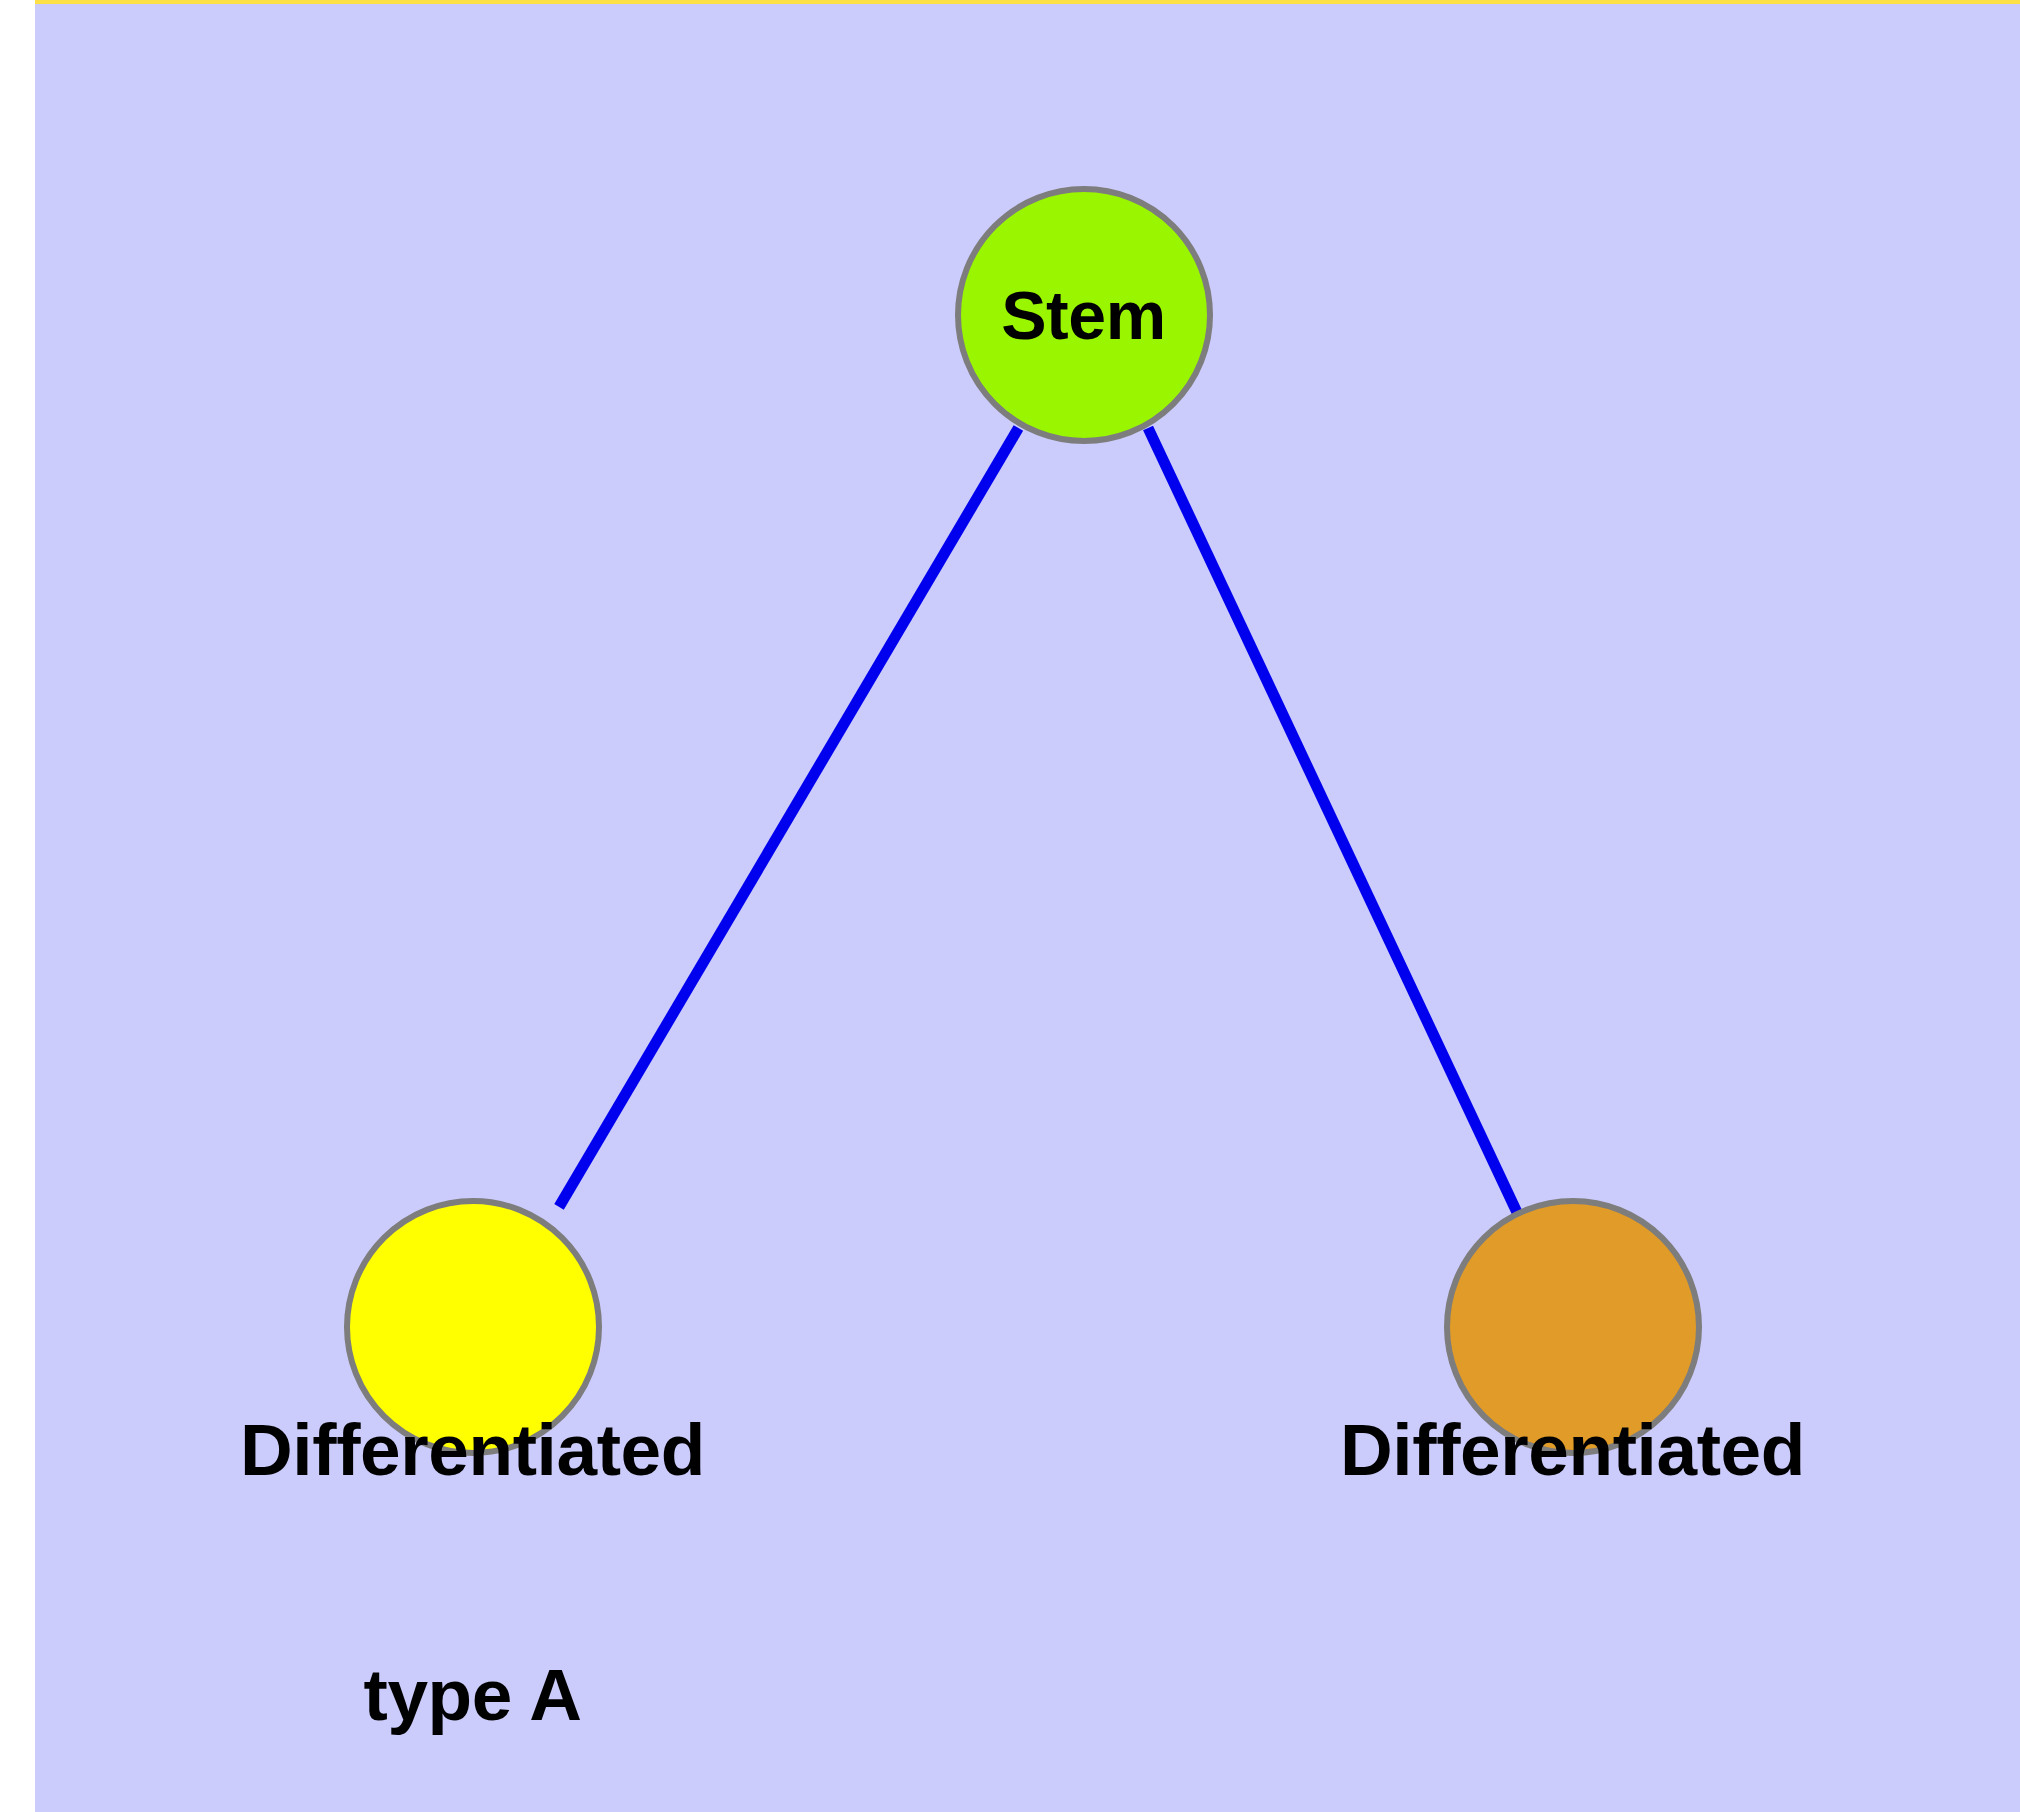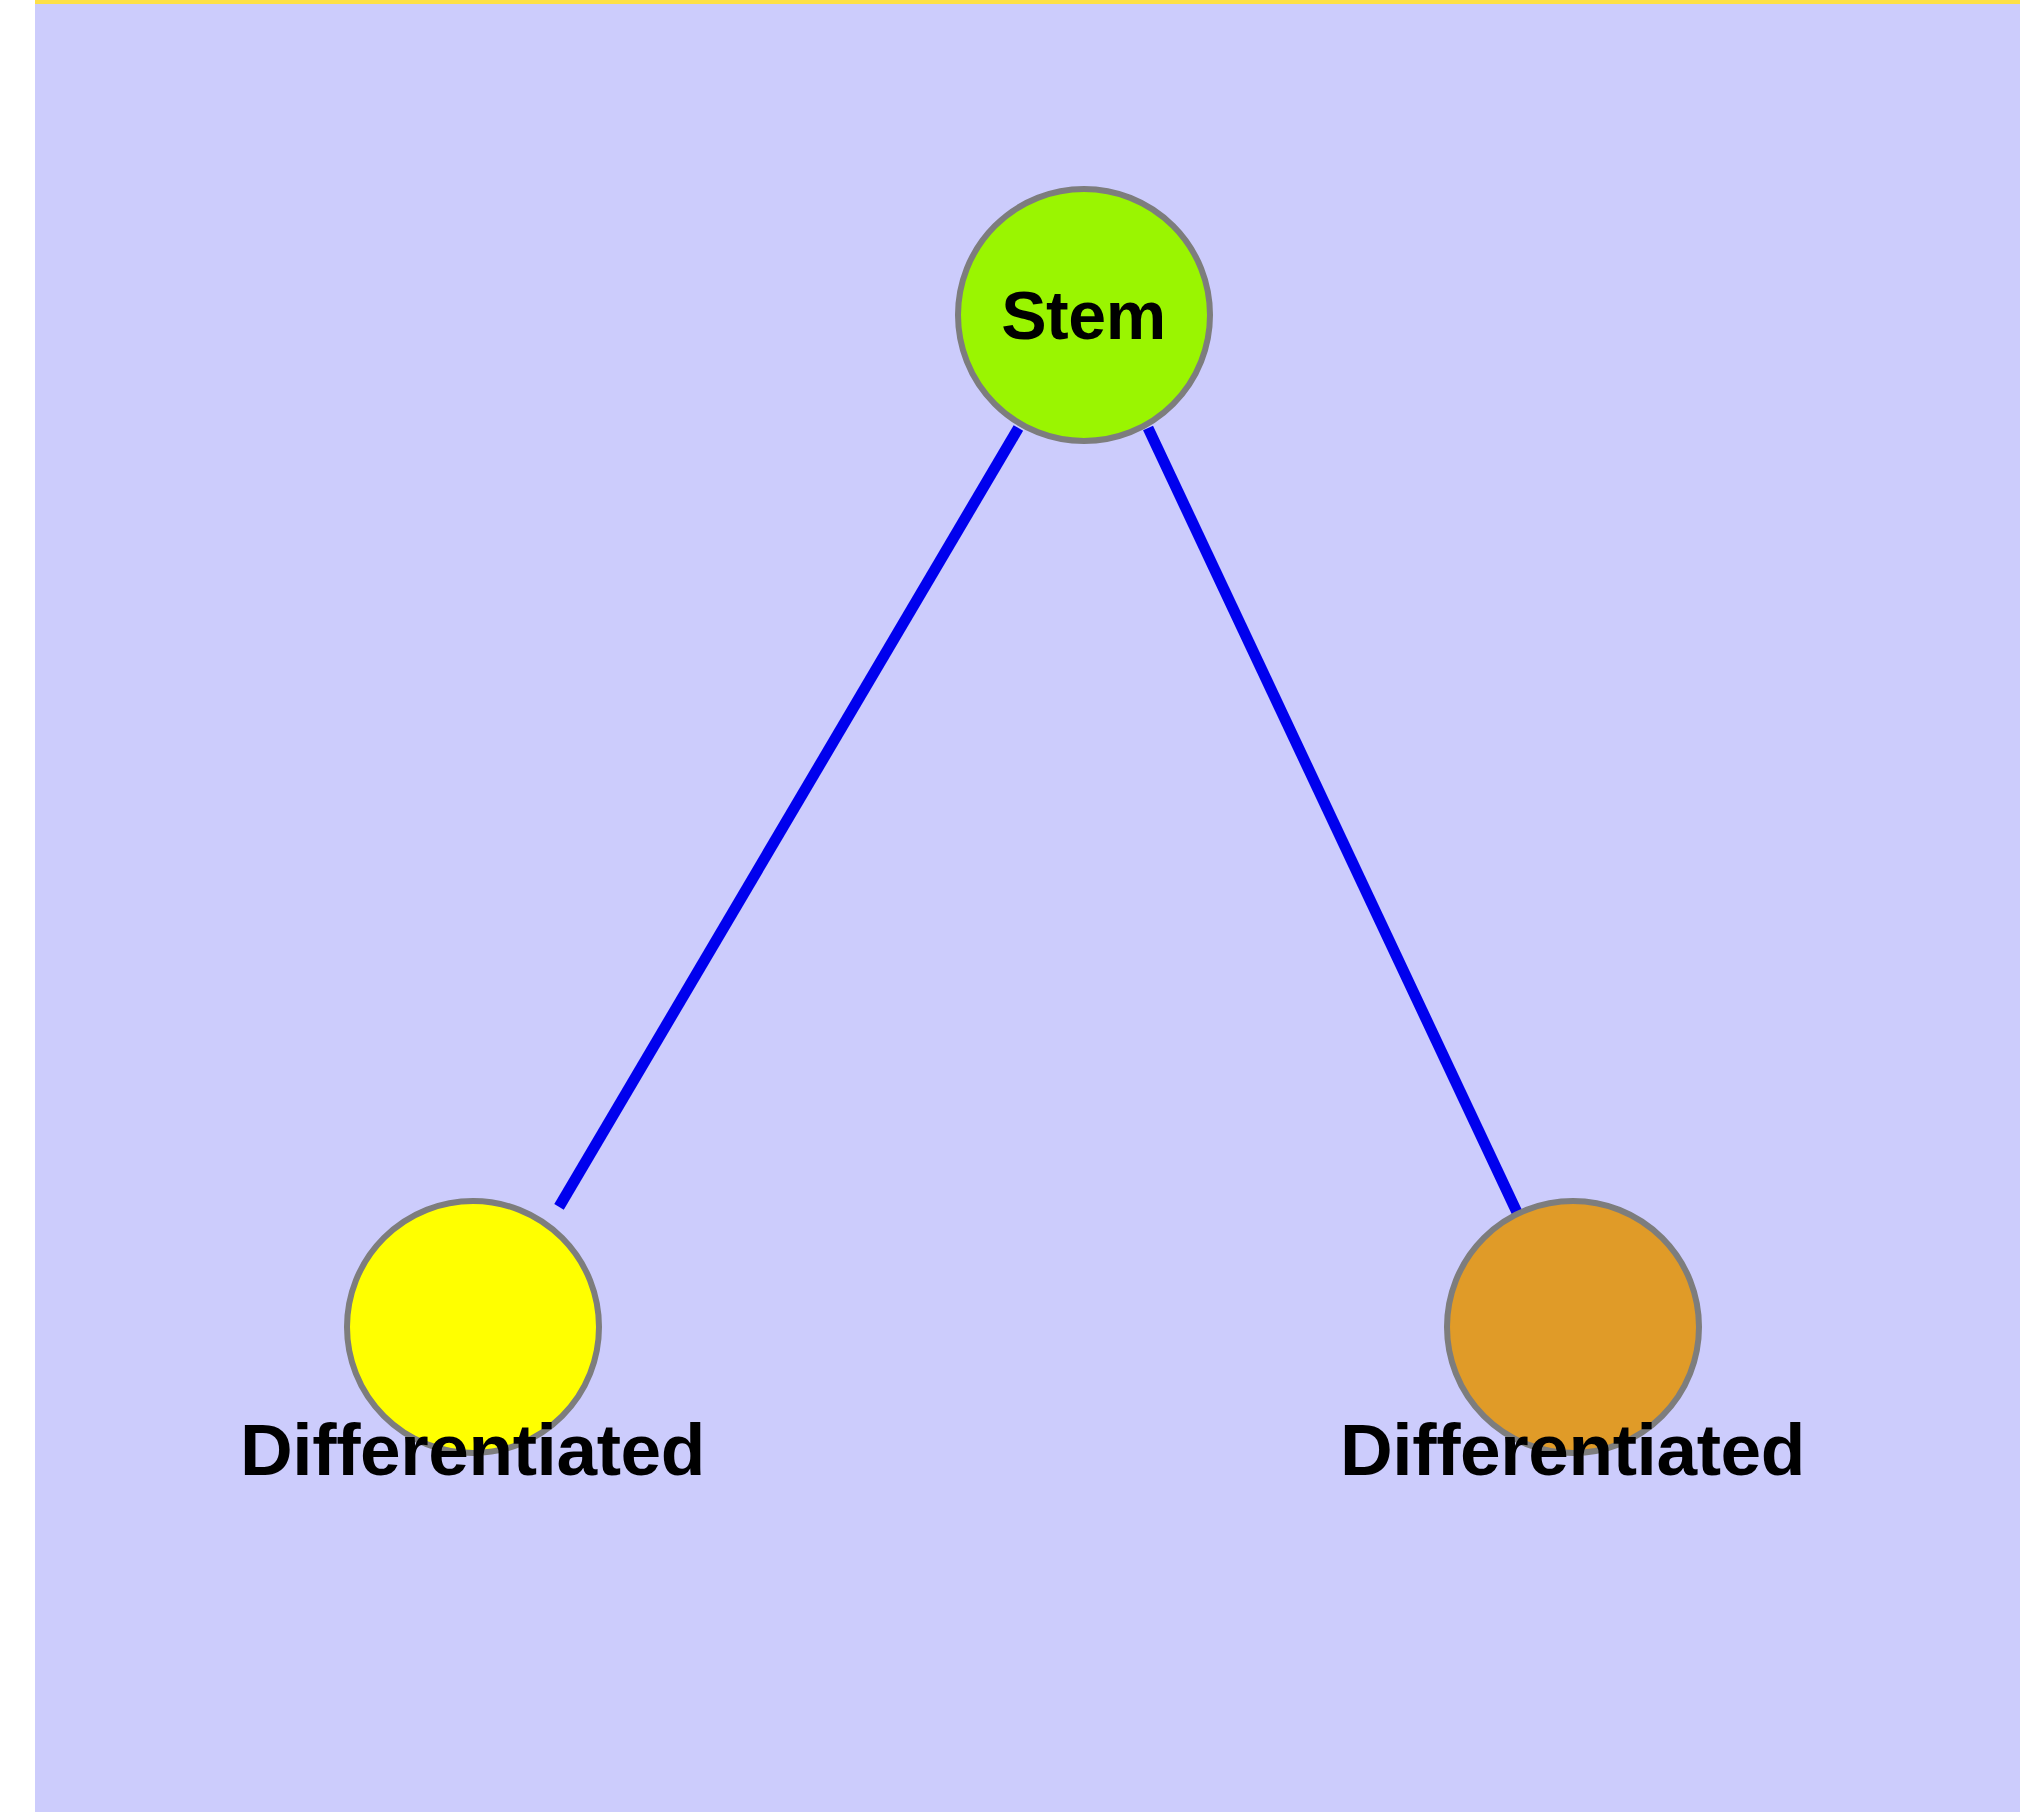--- a/index.html
+++ b/index.html
@@ -82,20 +82,21 @@
   <div id="node-layer">
 
     <div class="graph-node" style="left: 920px; top: 186px; width: 258px; height: 258px; background: rgb(154, 245, 1); border-color: rgb(125, 125, 125);"></div>
     <div class="graph-node" style="left: 309px; top: 1198px; width: 258px; height: 258px; background: rgb(255, 255, 0); border-color: rgb(125, 125, 125);"></div>
     <div class="graph-node" style="left: 1409px; top: 1198px; width: 258px; height: 258px; background: rgb(224, 155, 40); border-color: rgb(125, 125, 125);"></div>
 
     <div class="node-label" style="left: 667px; width: 763px; font-size: 68px; color: rgb(0, 0, 0); top: 277px;">Stem</div>
 
     <div class="node-label" style="left: 56px; width: 763px; font-size: 73px; color: rgb(0, 0, 0); top: 1245px;">
       <div>Differentiated</div>
+      <div>type A</div>
     </div>
 
     <div class="node-label" style="left: 1156px; width: 763px; font-size: 73px; color: rgb(0, 0, 0); top: 1245px;">
       <div>Differentiated</div>
     </div>
 
   </div>
 </div>
 
 

